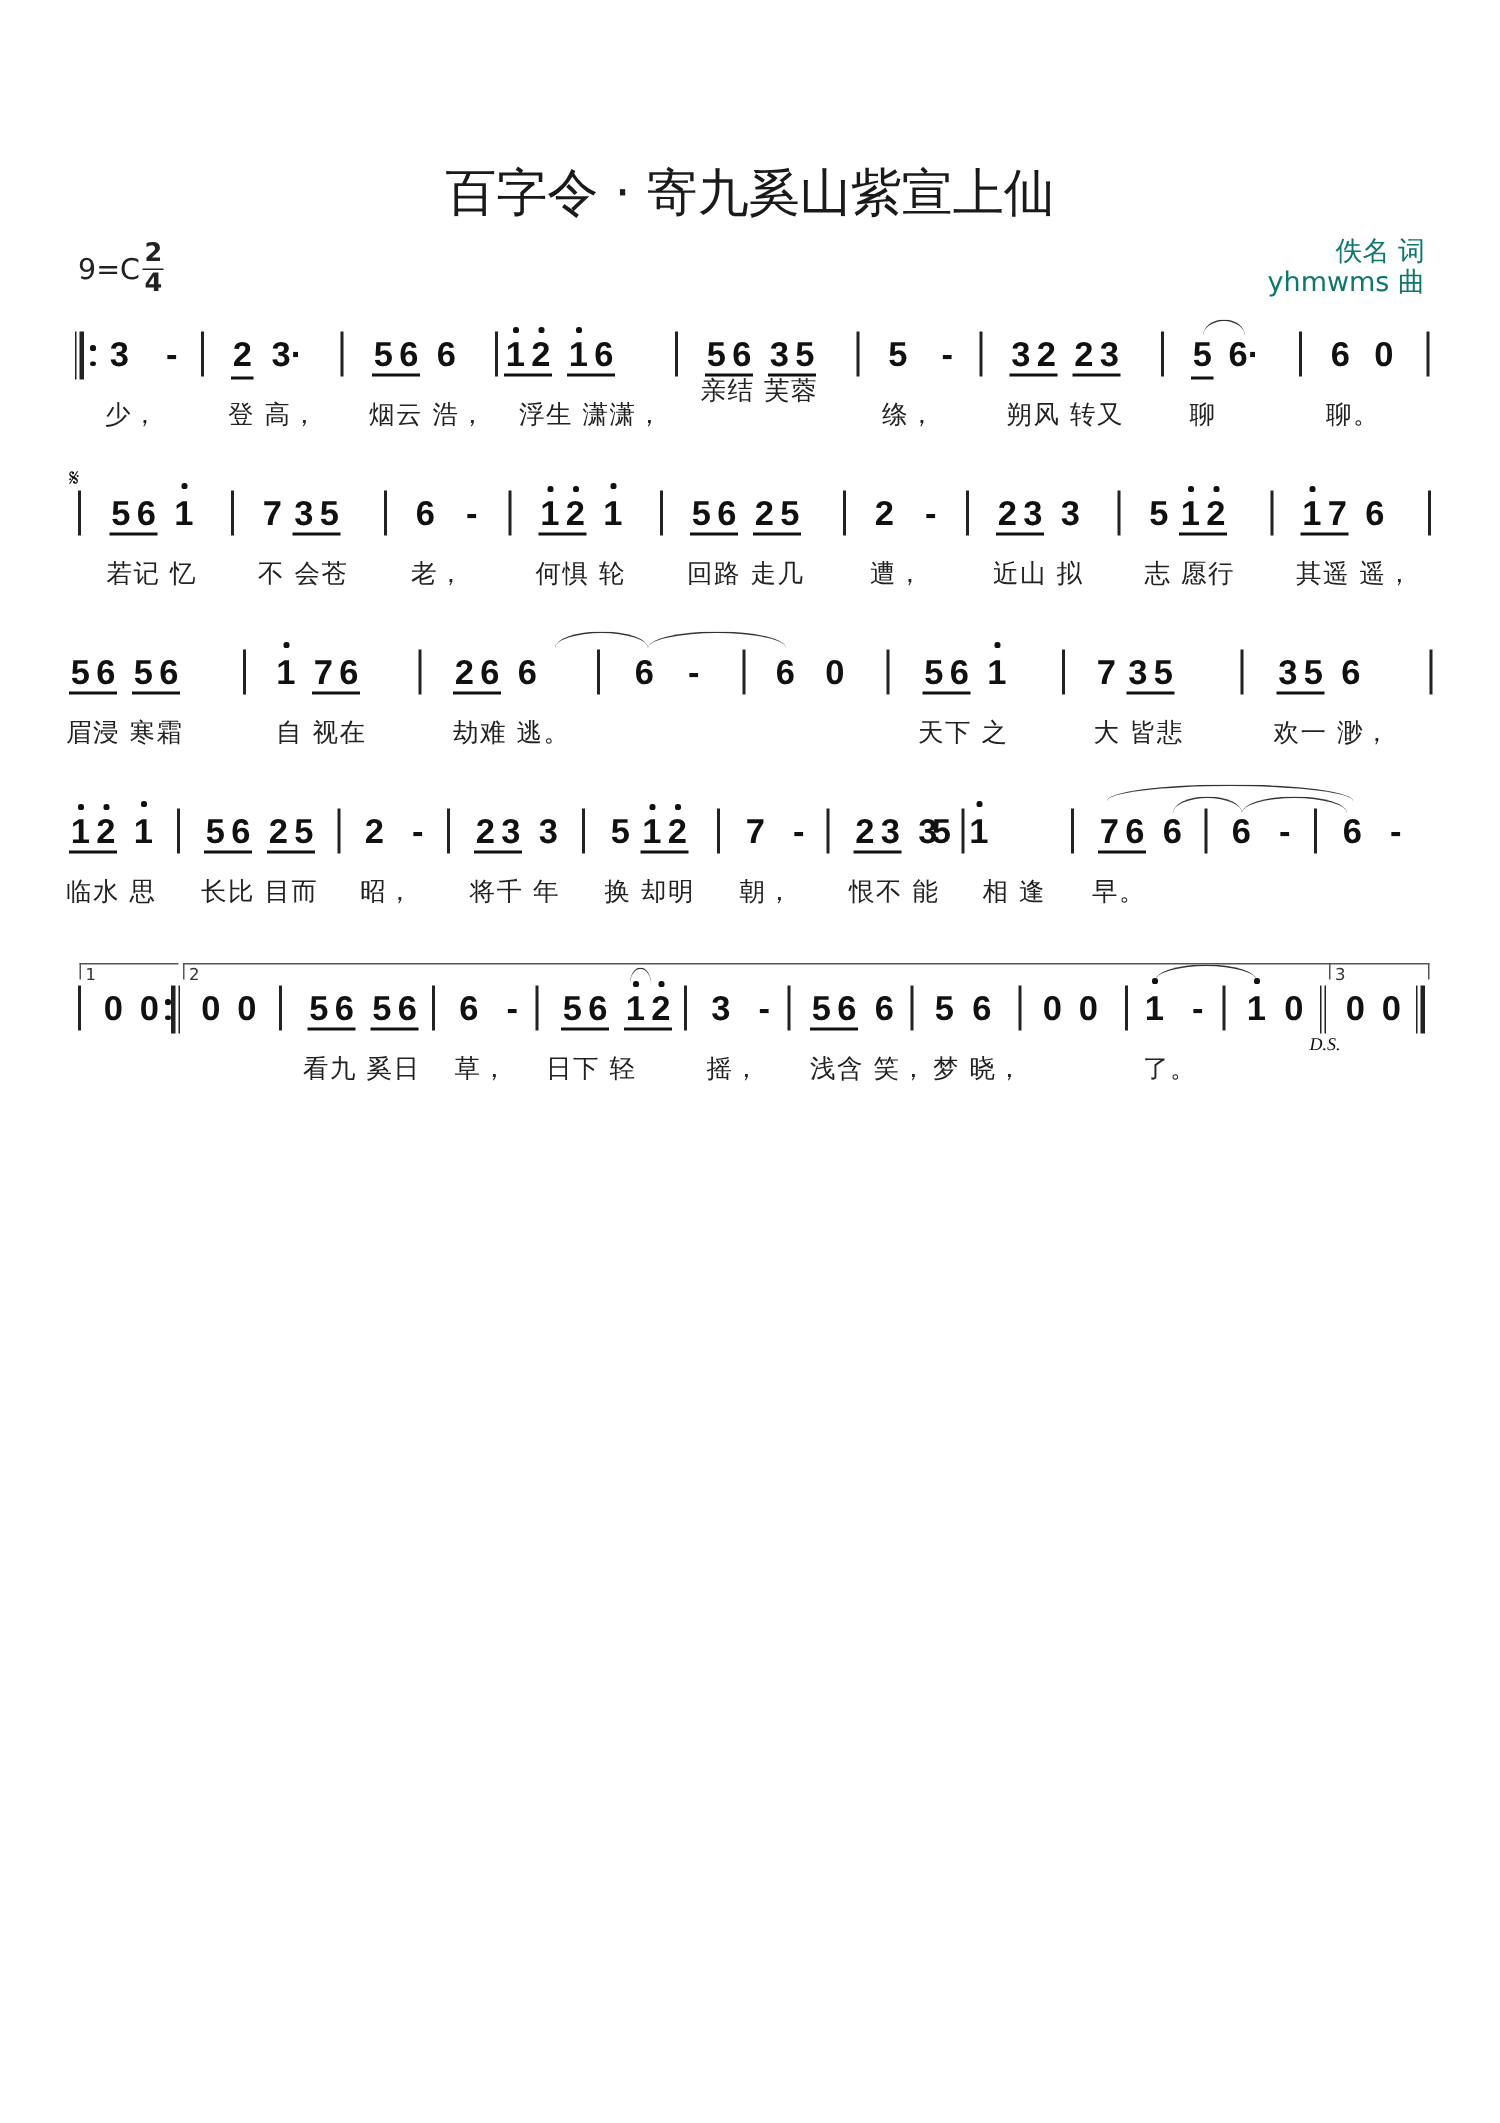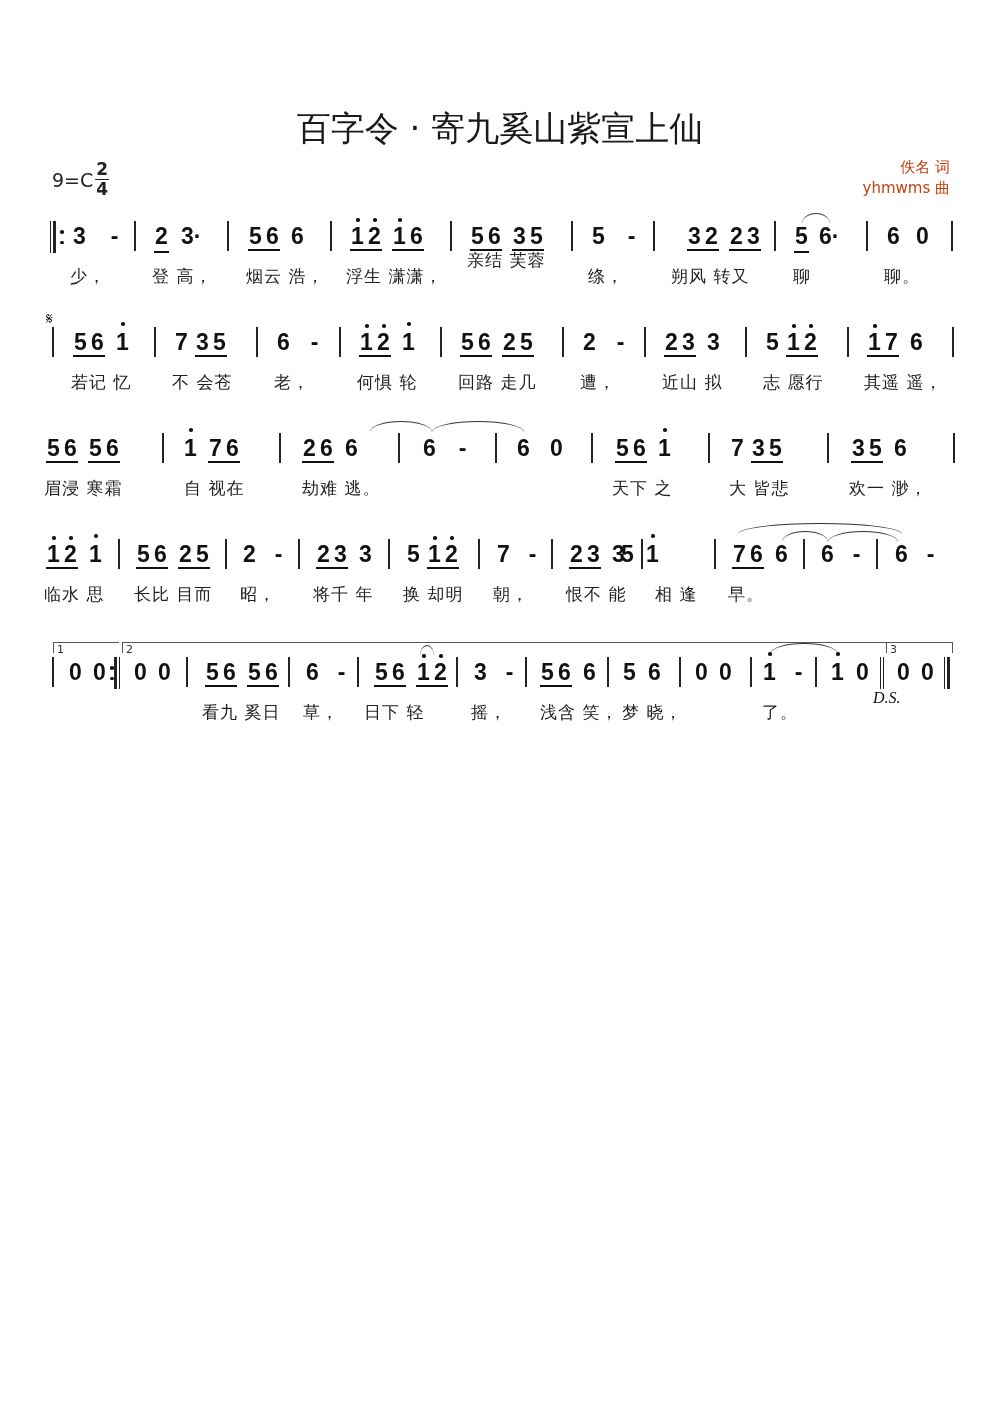--- a/index.html
+++ b/index.html
@@ -1,37 +1,37 @@
 <!DOCTYPE html>
 <html><head>
 <meta charset="utf-8">
 <style>
   html, body { margin: 0; padding: 0; background: #ffffff; }
   body { width: 1000px; height: 1415px; position: relative; overflow: hidden; font-family: "DejaVu Sans", "Liberation Sans", sans-serif; color: #111; }
   .title { position: absolute; left: 0; width: 1000px; top: 106px; text-align: center; font-size: 34px; font-weight: 400; letter-spacing: 0px; color: #1a1a1a; }
   .key { position: absolute; left: 52px; top: 160px; font-size: 19px; color: #222; display: flex; align-items: center; }
   .key .frac { display: inline-flex; flex-direction: column; align-items: center; margin-left: 2px; font-weight: 700; font-size: 17px; line-height: 19px; }
   .key .frac .num { border-bottom: 1.5px solid #222; padding: 0 1px; }
-  .credits { position: absolute; right: 50px; top: 157px; text-align: right; font-size: 15px; line-height: 21px; color: #c2410c; }
+  .credits { position: absolute; right: 50px; top: 157px; text-align: right; font-size: 18px; line-height: 21px; color: #0f766e; }
   .row { position: absolute; left: 0; width: 1000px; height: 100px; }
   .m { position: absolute; font-family: "Liberation Sans", sans-serif; font-weight: 700; font-size: 23px; height: 30px; line-height: 30px; white-space: nowrap; }
   .n { display: inline-block; position: relative; width: 15px; text-align: center; margin-right: 6px; }
   .n.u { border-bottom: 2px solid #111; }
   .n.hi::before { content: ""; position: absolute; top: -5px; left: 6px; width: 3.5px; height: 3.5px; border-radius: 50%; background: #111; }
   .grp { display: inline-block; border-bottom: 2px solid #111; line-height: 26px; margin-right: 10px; }
   .grp .n { margin-right: 2px; }
   .grp .n:last-child { margin-right: 0; }
   .bar { position: absolute; width: 1.5px; height: 30px; background: #222; }
   .dbar { position: absolute; height: 32px; border-left: 1.5px solid #222; border-right: 3.5px solid #222; width: 2px; }
   .lyr { position: absolute; font-size: 17px; color: #222; white-space: nowrap; letter-spacing: 1px; }
   .tie { position: absolute; border-top: 1.5px solid #333; border-radius: 50% 50% 0 0 / 100% 100% 0 0; height: 10px; }
   .segno { position: absolute; font-size: 16px; font-family: "DejaVu Serif", serif; }
   .volta { position: absolute; border-top: 1.5px solid #555; border-left: 1.5px solid #555; height: 10px; font-size: 11px; padding-left: 3px; line-height: 14px; color: #333; }
   .volta.closed { border-right: 1.5px solid #555; }
-  .ds { position: absolute; font-family: "Liberation Serif", serif; font-style: italic; font-size: 16px; }
+  .ds { position: absolute; font-family: "Liberation Serif", serif; font-style: italic; font-size: 12px; }
   .repeat-dots { position: absolute; width: 4px; height: 14px; }
   .repeat-dots::before, .repeat-dots::after { content: ""; position: absolute; left: 0; width: 3.5px; height: 3.5px; background: #111; border-radius: 50%; }
   .repeat-dots::before { top: 0; }
   .repeat-dots::after { bottom: 0; }
 </style>
 </head>
 <body>
 
 <div>
 
@@ -53,27 +53,27 @@
   <div class="row" style="top:221px">
     <div class="dbar" style="left:50px;top:0"></div>
     <div class="repeat-dots" style="left:60px;top:9px"></div>
 
     <div class="m" style="left:72px"><span class="n">3</span><span class="n" style="margin-left:14px">-</span></div>
     <div class="bar" style="left:134px"></div>
     <div class="m" style="left:154px"><span class="n u">2</span><span class="n" style="margin-left:6px">3·</span></div>
     <div class="bar" style="left:227px"></div>
     <div class="m" style="left:248px"><span class="grp"><span class="n">5</span><span class="n">6</span></span><span class="n">6</span></div>
     <div class="bar" style="left:330px"></div>
-    <div class="m" style="left:350px"><span class="grp"><span class="n hi">1</span><span class="n hi">2</span></span><span class="grp"><span class="n hi">1</span><span class="n">6</span></span></div>
+    <div class="m" style="left:336px"><span class="grp"><span class="n hi">1</span><span class="n hi">2</span></span><span class="grp"><span class="n hi">1</span><span class="n">6</span></span></div>
     <div class="bar" style="left:450px"></div>
     <div class="m" style="left:470px"><span class="grp"><span class="n">5</span><span class="n">6</span></span><span class="grp"><span class="n">3</span><span class="n">5</span></span></div>
     <div class="bar" style="left:571px"></div>
     <div class="m" style="left:591px"><span class="n">5</span><span class="n" style="margin-left:12px">-</span></div>
     <div class="bar" style="left:653px"></div>
-    <div class="m" style="left:687px"><span class="grp"><span class="n">3</span><span class="n">2</span></span><span class="grp"><span class="n">2</span><span class="n">3</span></span></div>
+    <div class="m" style="left:673px"><span class="grp"><span class="n">3</span><span class="n">2</span></span><span class="grp"><span class="n">2</span><span class="n">3</span></span></div>
     <div class="bar" style="left:774px"></div>
     <div class="tie" style="left:802px;top:-8px;width:28px"></div>
     <div class="m" style="left:794px"><span class="n u">5</span><span class="n" style="margin-left:4px">6·</span></div>
     <div class="bar" style="left:866px"></div>
     <div class="m" style="left:886px"><span class="n">6</span><span class="n" style="margin-left:8px">0</span></div>
     <div class="bar" style="left:951px"></div>
 
     <div class="lyr" style="left:70px;top:44px">少，</div>
     <div class="lyr" style="left:152px;top:44px">登 高，</div>
     <div class="lyr" style="left:246px;top:44px">烟云 浩，</div>

